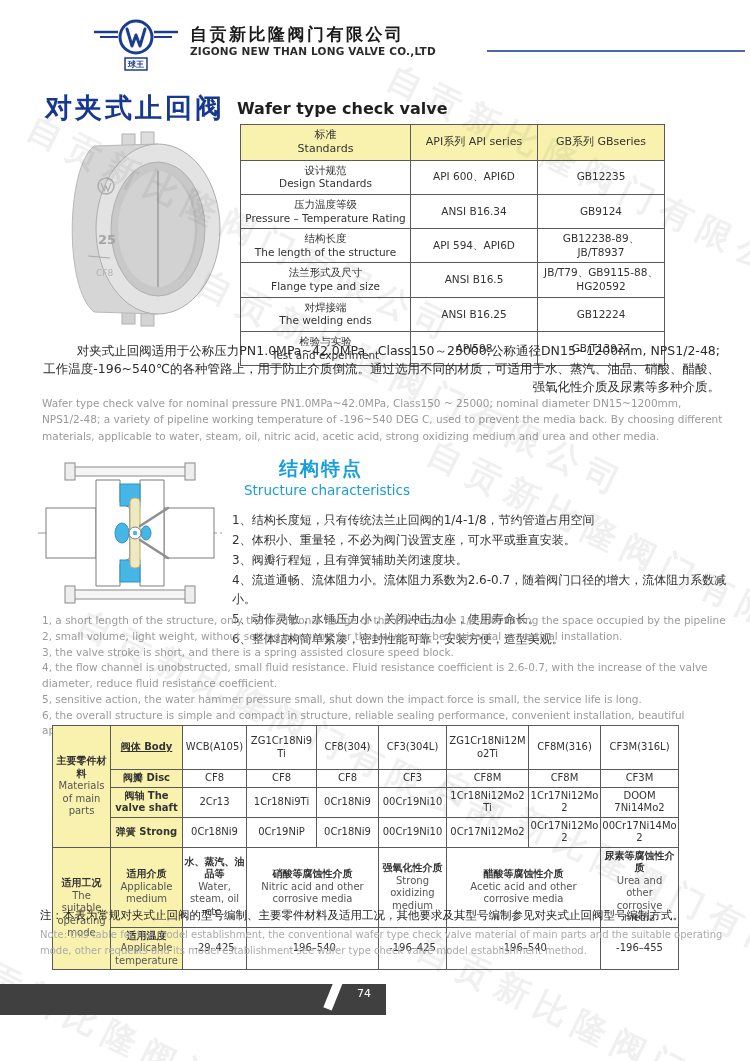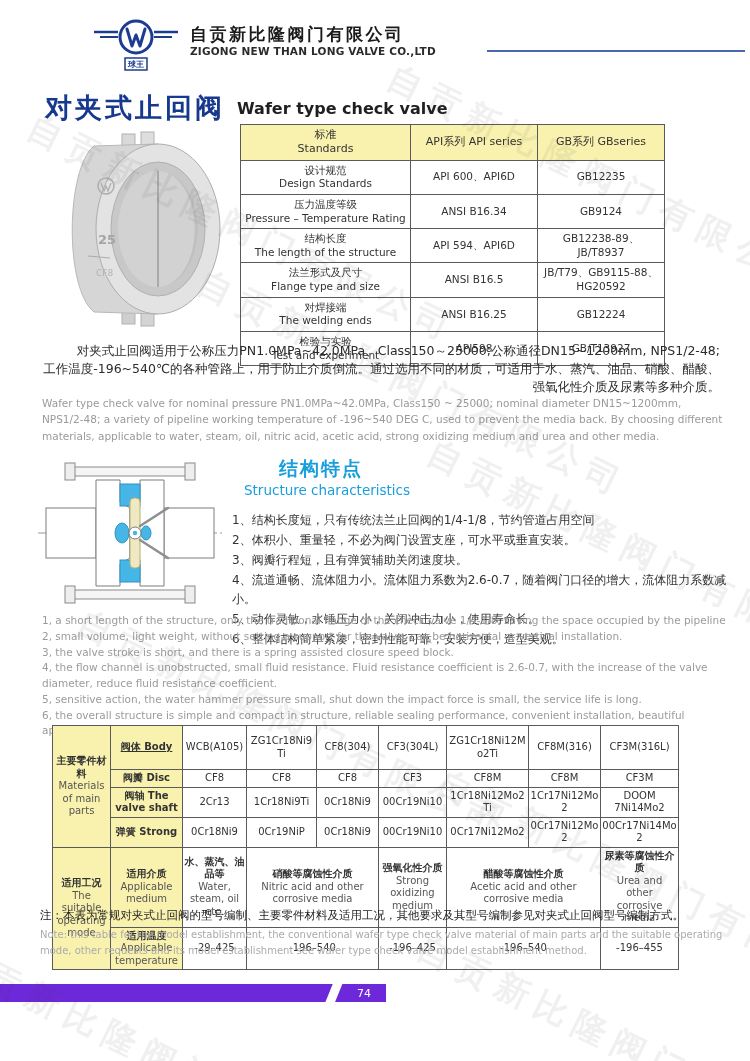--- a/index.html
+++ b/index.html
@@ -51,21 +51,21 @@
   table.mat td { border:1px solid #5a5a5a; font-size:10px; text-align:center; vertical-align:middle; padding:2px 1px; line-height:1.25; color:#333; word-wrap:break-word; }
   table.mat td.yel { background:#f9f2ae; }
   table.mat .mcn { display:block; font-weight:bold; font-size:10px; }
   table.mat .men { display:block; color:#555; font-size:10px; font-weight:normal; }
 
   
   .note-cn { position:absolute; left:40px; top:908px; width:700px; font-size:11.5px; color:#1e1e1e; z-index:2; }
   .note-en { position:absolute; left:40px; top:927px; width:698px; font-size:10px; color:#ababab; line-height:1.55; z-index:2; }
 
   
-  .footer-bar { position:absolute; left:0; top:984px; width:386px; height:18px; background:#6d28d9; z-index:2; }
+  .footer-bar { position:absolute; left:0; top:984px; width:386px; height:31px; background:#404040; z-index:2; }
   .footer-slash { position:absolute; right:48px; top:-6px; width:9px; height:32px; background:#ffffff; transform:rotate(22deg); }
   .footer-page { position:absolute; right:15px; top:3px; color:#ffffff; font-size:11px; }
 </style>
 </head>
 <body>
 
 <div class="page">
 
   <div class="wm" style="left:40px; top:105px;">自贡新比隆阀门有限公司</div>
   <div class="wm" style="left:400px; top:55px;">自贡新比隆阀门有限公司</div>

